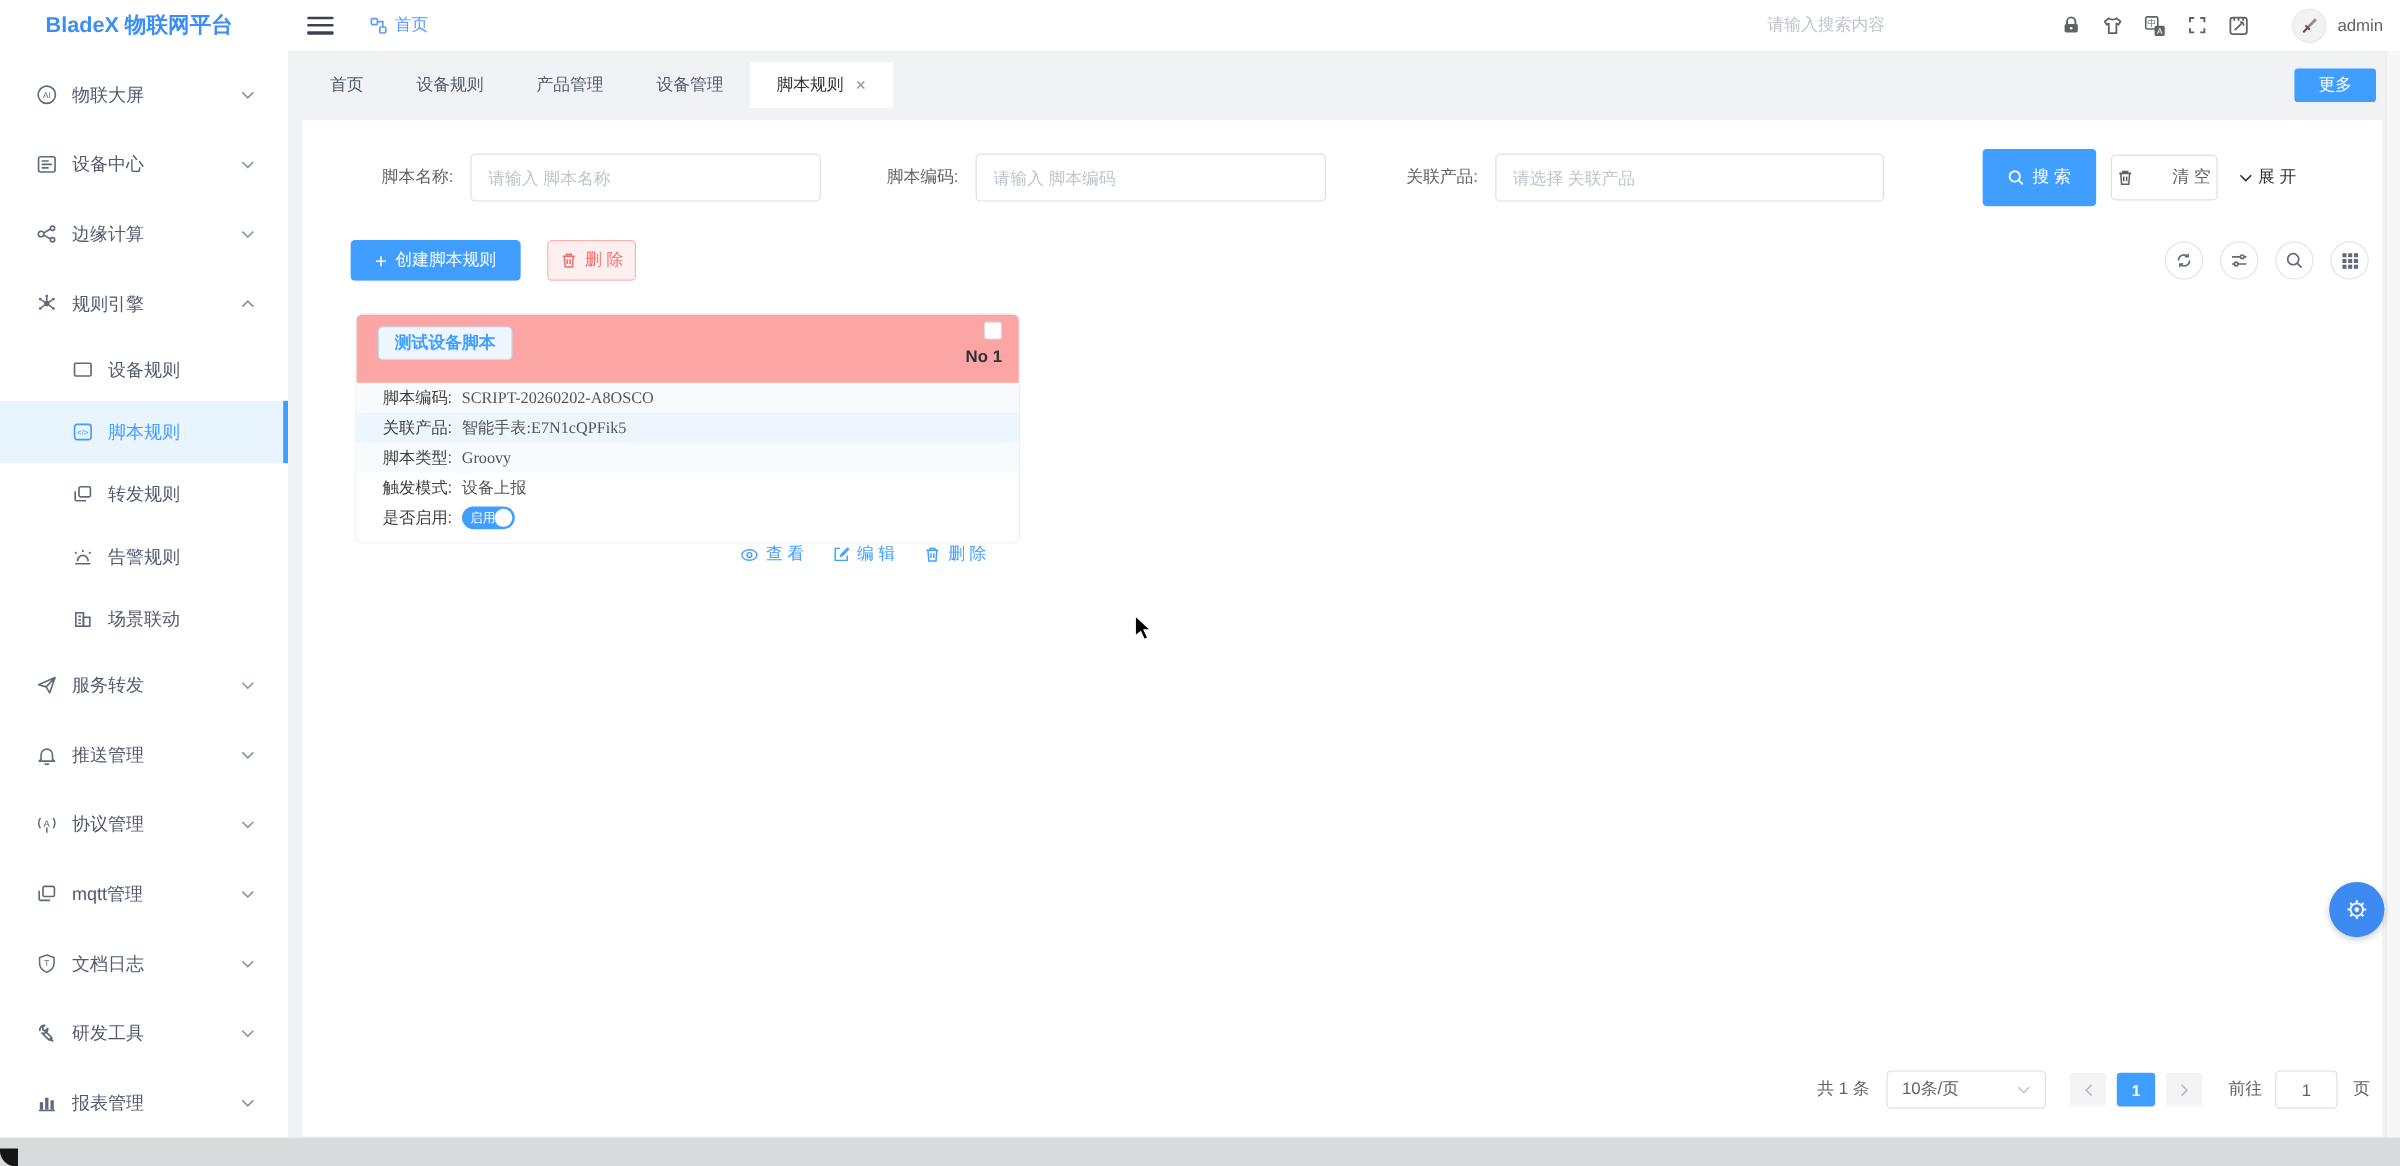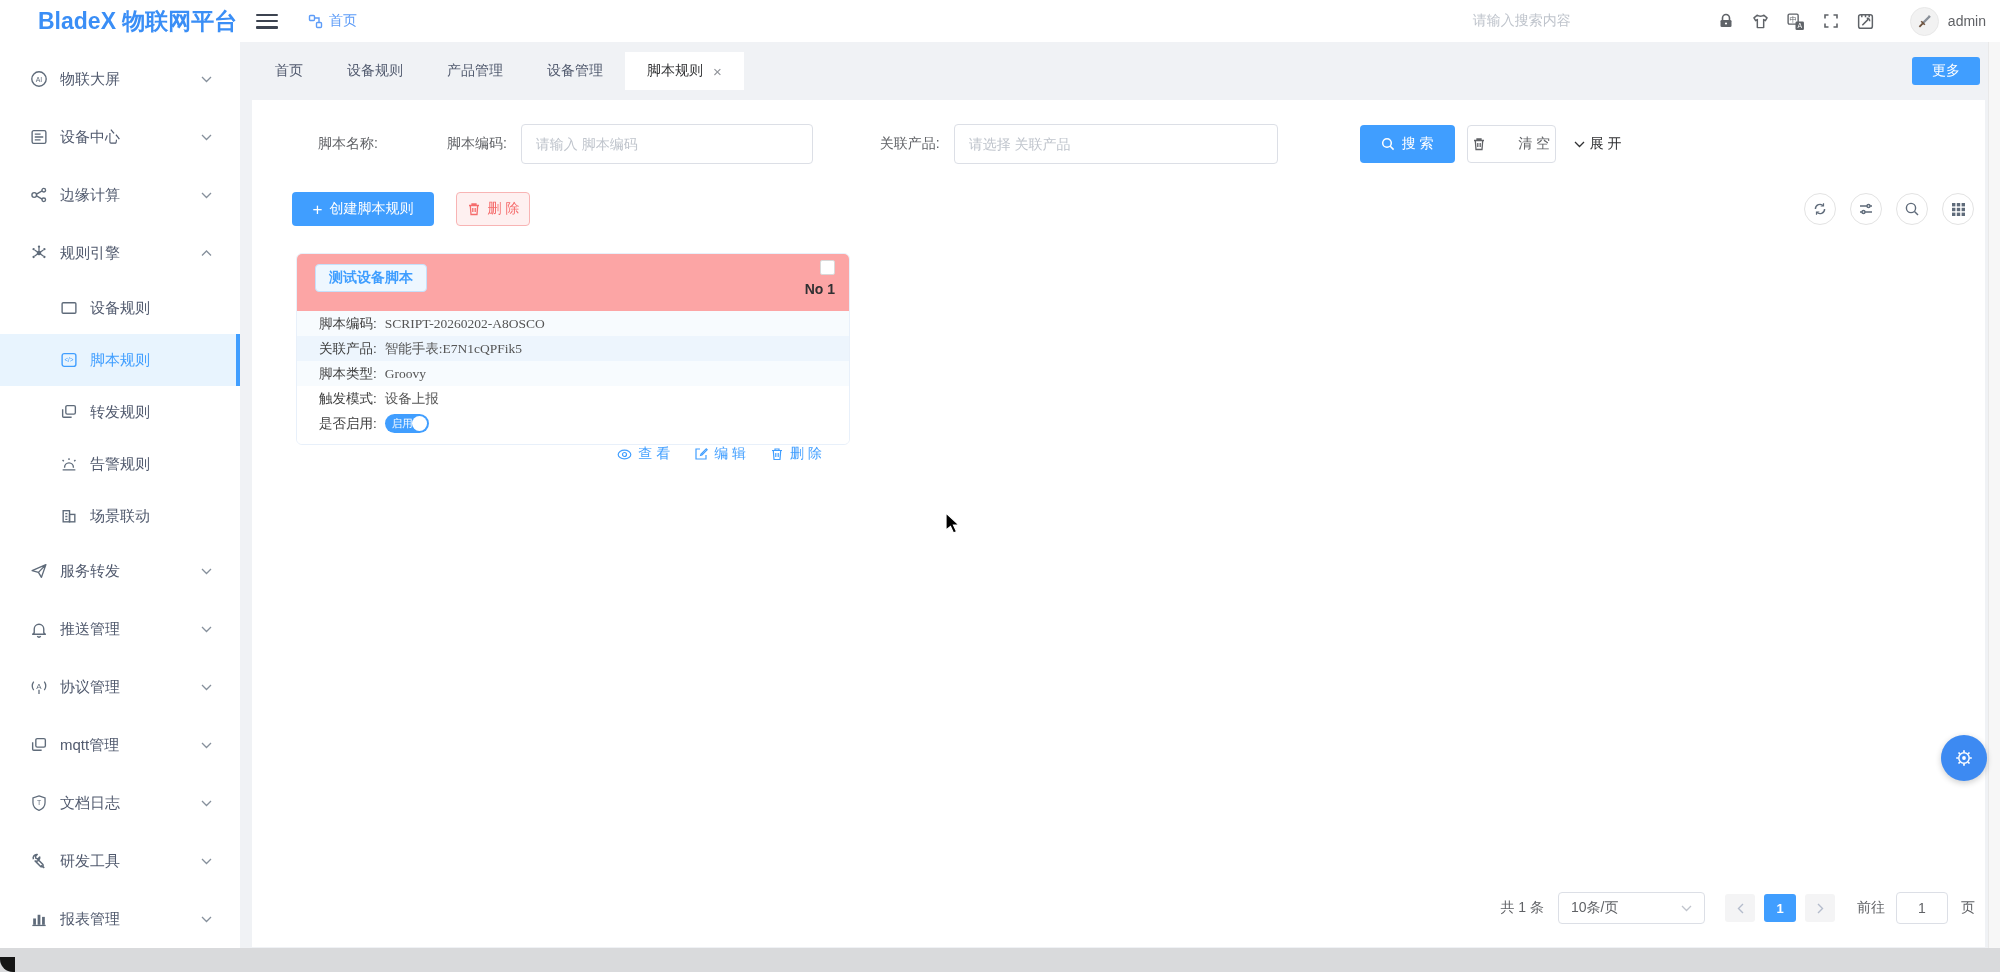--- a/index.html
+++ b/index.html
@@ -3,21 +3,21 @@
 <meta charset="utf-8">
 <style>
   * { margin:0; padding:0; box-sizing:border-box; }
   body { margin:0; background:#888; }
   .page { position:relative; width:2000px; height:972px; background:#fff; overflow:hidden;
           font-family:"Liberation Sans", sans-serif; font-size:14px; color:#606266; }
 
   
   .header { position:absolute; top:0; left:0; right:0; height:42px; background:#fff;
             display:flex; align-items:center; z-index:5; }
-  .logo { width:240px; padding-left:38px; font-size:23px; font-weight:bold; color:#3a8ef6; white-space:nowrap; }
+  .logo { width:240px; padding-left:38px; font-size:18px; font-weight:bold; color:#3a8ef6; white-space:nowrap; }
   .hamburger { margin-left:16px; width:22px; height:15px; display:flex; flex-direction:column;
                justify-content:space-between; cursor:pointer; }
   .hamburger span { display:block; height:2.5px; background:#3c4350; border-radius:1px; }
   .breadcrumb { margin-left:30px; display:flex; align-items:center; gap:6px; color:#5d9cf8; cursor:pointer; }
   .hdr-right { margin-left:auto; display:flex; align-items:center; padding-right:14px; }
   .hdr-search { color:#bfc4cc; margin-right:130px; }
   .hdr-ico { width:20px; height:20px; margin-left:15px; display:flex; align-items:center; justify-content:center; cursor:pointer; }
   .avatar { width:29px; height:29px; border-radius:50%; background:#f2f2f2; border:1px solid #e8e8e8;
             margin-left:34px; display:flex; align-items:center; justify-content:center; }
   .username { margin-left:9px; color:#606266; }
@@ -49,21 +49,21 @@
   .fgroup { display:flex; align-items:center; }
   .flabel { color:#606266; white-space:nowrap; margin-right:14px; }
   .finput { height:40px; border:1px solid #dcdfe6; border-radius:4px; padding:0 14px; font-size:14px;
             color:#606266; font-family:inherit; outline:none; }
   .finput::placeholder { color:#bfc4cc; }
   .g1 { margin-left:38px; } .g1 .finput { width:292px; }
   .g2 { margin-left:55px; } .g2 .finput { width:292px; }
   .g3 { margin-left:67px; } .g3 .finput { width:324px; }
   .btn { display:inline-flex; align-items:center; justify-content:center; gap:7px; border-radius:4px;
          font-size:14px; cursor:pointer; font-family:inherit; border:1px solid transparent; white-space:nowrap; }
-  .btn-search { margin-left:82px; width:95px; height:38px; background:#409eff; color:#fff;align-items:center; }
+  .btn-search { margin-left:82px; width:95px; height:48px; background:#409eff; color:#fff;align-items:center; }
   .btn-clear { margin-left:12px; width:89px; height:38px; background:#fff; border-color:#dcdfe6; color:#606266;gap:32px; }
   .expand-link { margin-left:18px; display:flex; align-items:center; gap:5px; color:#303133; cursor:pointer; }
 
   
   .toolbar { display:flex; align-items:center; margin-top:28px; padding:0 11px 0 12px; }
   .btn-create { width:142px; height:34px; background:#409eff; color:#fff; }
   .btn-del { margin-left:22px; width:74px; height:34px; background:#fef0f0; border-color:#f8b4b4; color:#f56c6c; }
   .tool-circles { margin-left:auto; display:flex; gap:14px; }
   .circ { width:32px; height:32px; border-radius:50%; border:1px solid #e3e3e3; background:#fff;
           display:flex; align-items:center; justify-content:center; cursor:pointer; }
@@ -83,21 +83,21 @@
   .switch .sw-txt { position:absolute; left:7px; top:50%; transform:translateY(-50%); color:#fff; font-size:10.5px; }
   .switch .knob { position:absolute; right:2px; top:2px; width:15px; height:15px; background:#fff; border-radius:50%; }
   .card-pad { height:8px; background:#fff; }
 
   .card-actions { width:570px; display:flex; justify-content:flex-end; gap:24px; padding-right:28px; }
   .act-link { display:flex; align-items:center; gap:6px; color:#409eff; cursor:pointer; }
 
   
   .pager { position:absolute; right:10px; bottom:23px; display:flex; align-items:center; }
   .pg-total { color:#606266; margin-right:14px; }
-  .pg-size { position:relative; width:147px; height:32px; border:1px solid #dcdfe6; border-radius:4px;
+  .pg-size { position:relative; width:133px; height:32px; border:1px solid #dcdfe6; border-radius:4px;
              display:flex; align-items:center; padding:0 12px; color:#606266; cursor:pointer; }
   .pg-size .chev { margin-left:auto; }
   .pg-btn { width:30px; height:28px; border-radius:3px; background:#f4f4f5; display:flex; align-items:center;
             justify-content:center; color:#b4bccc; cursor:pointer; font-size:13px; }
   .pg-prev { margin-left:20px; } .pg-next { margin-left:9px; }
   .pg-cur { margin-left:9px; width:32px; height:28px; border-radius:3px; background:#409eff; color:#fff;
             display:flex; align-items:center; justify-content:center; font-weight:bold; font-size:13px; cursor:pointer; }
   .pg-goto { margin-left:22px; color:#606266; }
   .pg-input { margin-left:11px; width:52px; height:32px; border:1px solid #dcdfe6; border-radius:4px;
               text-align:center; font-size:14px; color:#606266; font-family:inherit; outline:none; }
@@ -402,20 +402,21 @@
         <span class="closex">×</span>
       </div>
       <button class="more-btn">更多</button>
     </div>
 
     <div class="panel">
 
       <div class="filters">
         <div class="fgroup g1">
           <span class="flabel">脚本名称:</span>
+          <input class="finput" placeholder="请输入 脚本名称" style="">
         </div>
         <div class="fgroup g2">
           <span class="flabel">脚本编码:</span>
           <input class="finput" placeholder="请输入 脚本编码" style="">
         </div>
         <div class="fgroup g3">
           <span class="flabel">关联产品:</span>
           <input class="finput" placeholder="请选择 关联产品" style="">
         </div>
         <button class="btn btn-search">

